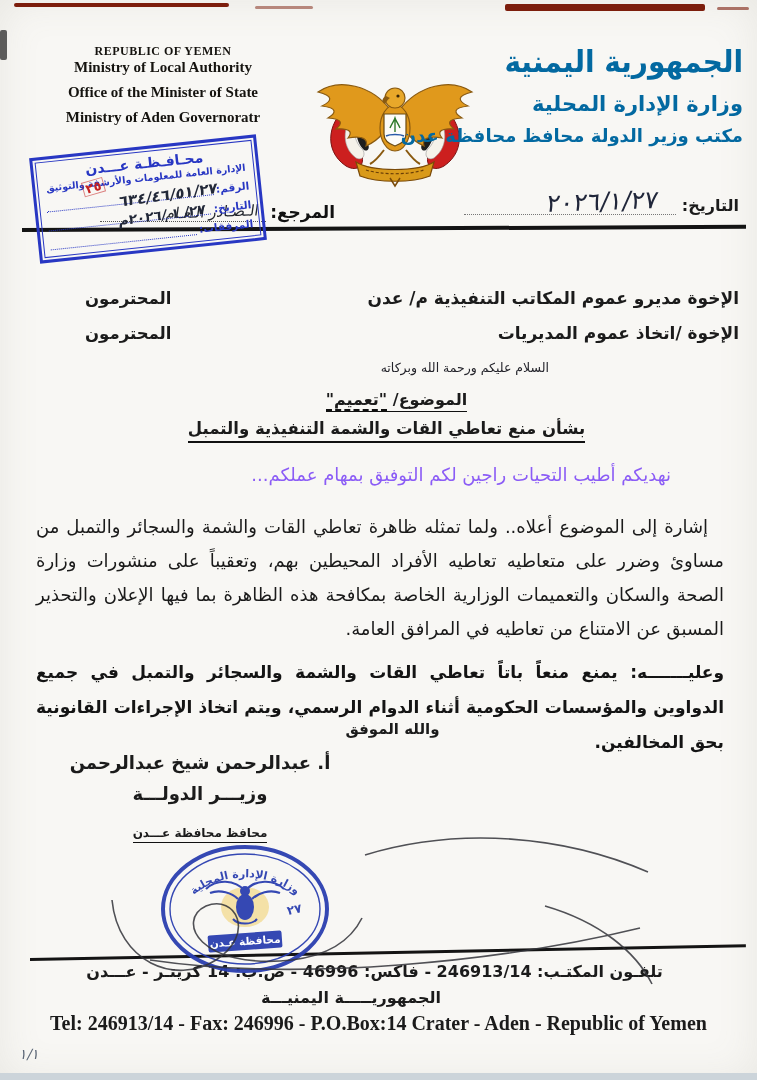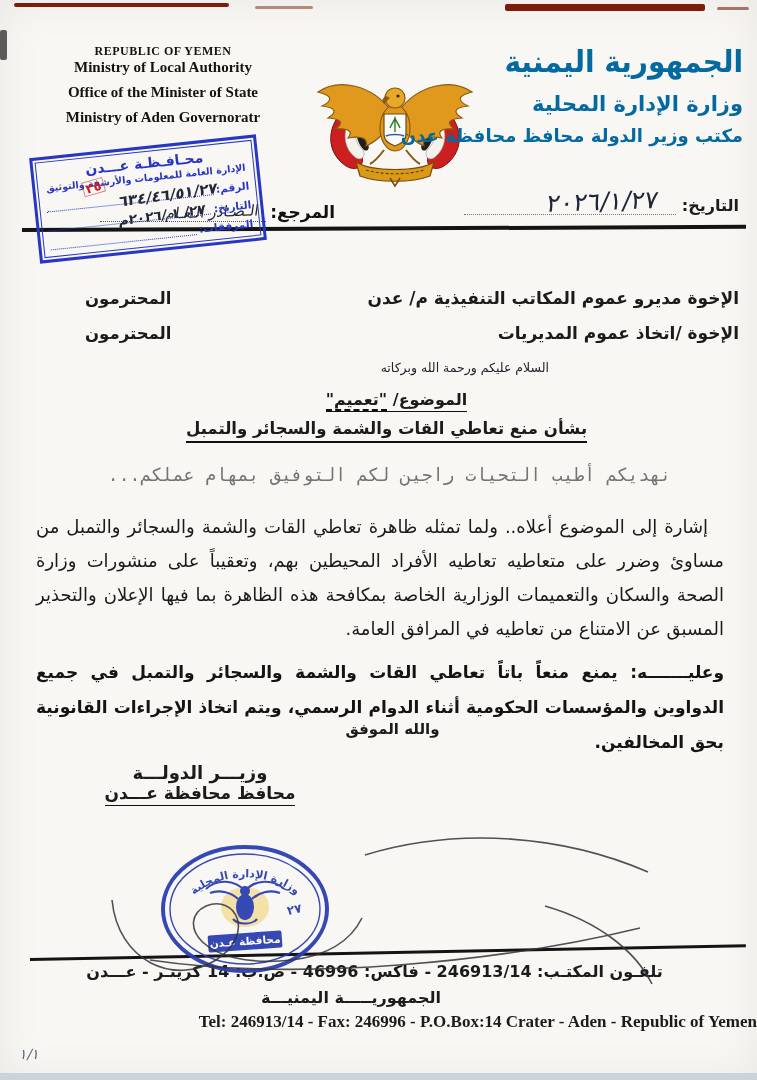--- a/index.html
+++ b/index.html
@@ -56,41 +56,41 @@
   .recip-to{font-size:17px;font-weight:bold;}
   .recip-hon{font-size:16.5px;font-weight:bold;}
   .salutation{position:absolute;right:208px;top:360px;font-size:12.5px;color:#23232a;}
   
   .subject1{position:absolute;left:0;top:390px;width:757px;text-align:center;transform:translateX(18px);}
   .subject1-inner{display:inline-block;font-size:16px;font-weight:bold;border-bottom:1.5px solid #111;padding-bottom:2px;}
   .subject-word{border-bottom:2px dashed #111;}
   .subject2{position:absolute;left:0;top:419px;width:757px;text-align:center;transform:translateX(8px);}
   .subject2-inner{display:inline-block;font-size:16.5px;font-weight:bold;border-bottom:2px solid #111;padding-bottom:3px;}
   
-  .greeting{position:absolute;right:86px;top:464px;font-size:18px;color:#737373;font-family:Liberation Mono, monospace;}
+  .greeting{position:absolute;right:86px;top:464px;font-size:18px;color:#8b5cf6;}
   .para1{position:absolute;left:36px;top:492px;width:688px;font-size:18px;line-height:34px;
          text-align:justify;text-align-last:right;text-indent:16px;color:#1a1a1a;}
   .para2{position:absolute;left:36px;top:638px;width:688px;font-size:17px;font-weight:bold;
          line-height:35px;text-align:justify;text-align-last:right;color:#141414;}
   .closing{position:absolute;left:0;top:720px;width:757px;text-align:center;transform:translateX(14px);
            font-size:15px;font-weight:bold;}
   
   .sig-block{position:absolute;left:40px;top:752px;width:320px;text-align:center;}
   .sig-name{font-size:18px;font-weight:bold;}
   .sig-title1{font-size:18px;font-weight:bold;margin-top:10px;}
-  .sig-title2{display:inline-block;font-size:17px;font-weight:bold;margin-top:0;
+  .sig-title2{display:inline-block;font-size:12px;font-weight:bold;margin-top:22px;
               border-bottom:1.5px solid #111;padding-bottom:2px;}
   .round-stamp{position:absolute;left:158px;top:845px;width:175px;height:132px;z-index:4;opacity:.95;}
   .squiggles{position:absolute;left:0;top:810px;width:757px;height:215px;z-index:6;pointer-events:none;}
   
   .f-ar-contact{position:absolute;left:0;top:962px;width:757px;text-align:center;transform:translateX(-4px);
                 font-size:16px;font-weight:bold;z-index:3;}
   .f-ar-country{position:absolute;left:0;top:988px;width:702px;text-align:center;font-size:16px;font-weight:bold;z-index:3;}
-  .f-en-contact{position:absolute;left:0;top:1012px;width:757px;text-align:right;
-                font-family:"Liberation Serif",serif;font-size:17px;font-weight:bold;z-index:3;}
+  .f-en-contact{position:absolute;left:0;top:1012px;width:757px;text-align:center;
+                font-family:"Liberation Serif",serif;font-size:20px;font-weight:bold;z-index:3;}
   .f-email{position:absolute;left:0;top:1038px;width:757px;text-align:center;
            font-family:"Liberation Serif",serif;font-size:15.5px;font-weight:bold;z-index:3;}
   .page-num{position:absolute;left:20px;top:1046px;font-size:14px;color:#5a6575;transform:skewX(-12deg);}
   .bottom-strip{position:absolute;left:0;bottom:0;width:757px;height:7px;background:#ccd4da;}
 </style>
 </head>
 <body>
 
 <div class="page">
 
@@ -193,32 +193,33 @@
 
   <div class="salutation" dir="rtl">السلام عليكم ورحمة الله وبركاته</div>
 
   <div class="subject1">
     <span class="subject1-inner" dir="rtl">
       <span>الموضوع/</span>
       <span class="subject-word">"تعميم"</span>
     </span>
   </div>
   <div class="subject2">
-    <span class="subject2-inner" dir="rtl">بشأن منع تعاطي القات والشمة والسجائر والتمبل</span>
+    <span class="subject2-inner" dir="rtl">بشأن منع تعاطي القات والشمة التنفيذية والتمبل</span>
   </div>
 
   <div class="greeting" dir="rtl">نهديكم أطيب التحيات راجين لكم التوفيق بمهام عملكم...</div>
 
   <p class="para1" dir="rtl">إشارة إلى الموضوع أعلاه.. ولما تمثله ظاهرة تعاطي القات والشمة والسجائر والتمبل من مساوئ وضرر على متعاطيه تعاطيه الأفراد المحيطين بهم، وتعقيباً على منشورات وزارة الصحة والسكان والتعميمات الوزارية الخاصة بمكافحة هذه الظاهرة بما فيها الإعلان والتحذير المسبق عن الامتناع من تعاطيه في المرافق العامة.</p>
 
   <p class="para2" dir="rtl"><span>وعليـــــــه:</span><span> يمنع منعاً باتاً تعاطي القات والشمة والسجائر والتمبل في جميع الدواوين والمؤسسات الحكومية أثناء الدوام الرسمي، ويتم اتخاذ الإجراءات القانونية بحق المخالفين.</span></p>
 
   <div class="closing" dir="rtl">والله الموفق</div>
 
   <div class="sig-block" dir="rtl">
+    <div class="sig-name">أ.  عبدالرحمن شيخ عبدالرحمن</div>
     <div class="sig-title1">وزيـــر الدولـــة</div>
     <div><span class="sig-title2">محافظ محافظة عـــدن</span></div>
   </div>
 
   <svg class="round-stamp" viewBox="0 0 175 132">
     <ellipse cx="87" cy="64" rx="82" ry="62" fill="none" stroke="#2b3fb0" stroke-width="4"></ellipse>
     <ellipse cx="87" cy="64" rx="75" ry="55" fill="none" stroke="#2b3fb0" stroke-width="1.4"></ellipse>
     <defs>
       <path id="arcTop" d="M 22 72 A 66 48 0 0 1 152 72" fill="none"></path>
     </defs>

